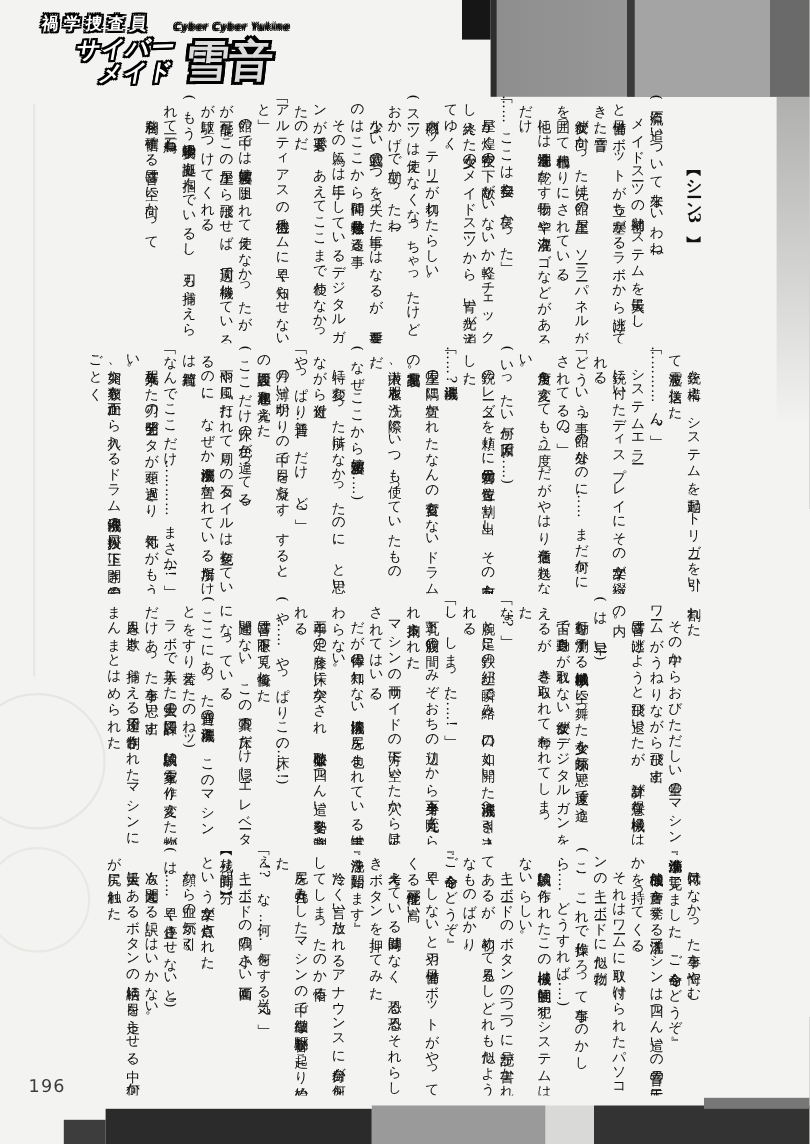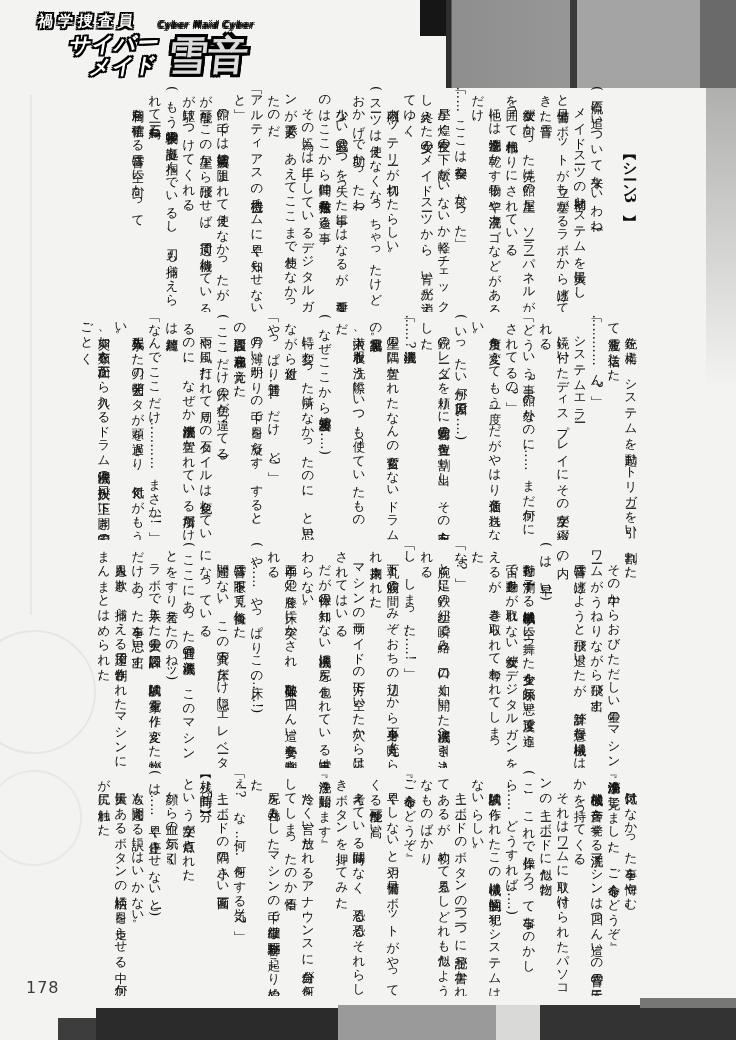--- a/index.html
+++ b/index.html
@@ -97,21 +97,21 @@
   <div class="deco left-circle-2"></div>
   <div class="deco bottom-strip-a"></div>
   <div class="deco bottom-strip-b"></div>
   <div class="deco bottom-strip-c"></div>
   <div class="deco bottom-strip-d"></div>
   <div class="deco bottom-strip-e"></div>
   <div class="deco bottom-strip-f"></div>
 
   <div class="logo">
     <span class="logo-kicker outline-w">禍学捜査員</span>
-    <span class="logo-en">Cyber Maid Cyber</span>
+    <span class="logo-en">Cyber Cyber Yukine</span>
     <span class="logo-title-top outline-w">サイバー</span>
     <span class="logo-title-mid outline-w">メイド</span>
     <span class="logo-title-main">雪音</span>
   </div>
 
   <div class="band band-1">
     <div class="scene-header">【シーン3】</div>
   <p class="noind">(流石に追いついて来ないわね)</p>
       <p class="ind">メイドスーツの補助システムを最大にし、刃と警備ロボットが立ち塞がるラボから逃げてきた雪音。</p>
       <p class="ind">彼女が向かった先は館の屋上だ。ソーラーパネルが外周を囲って柵代わりにされている。</p>
@@ -187,15 +187,15 @@
       <p class="noind">「ぇ!? な、何……何をする気ッ?」</p>
       <p class="ind">キーボードの隅の小さい画面に、</p>
       <p class="noind">【残り時間:5分】</p>
       <p class="noind">という文字が点灯された。</p>
       <p class="ind">顔から血の気が引く。</p>
       <p class="noind">(は……早く停止させないと!)</p>
       <p class="ind">次も間違える訳にはいかない。</p>
       <p class="ind">大量にあるボタンの絵柄に目を走らせる中、何かが尻に触れた。</p>
     </div>
 
-  <div class="page-number">178</div>
+  <div class="page-number">196</div>
 
 </div>
 
 </body></html>

